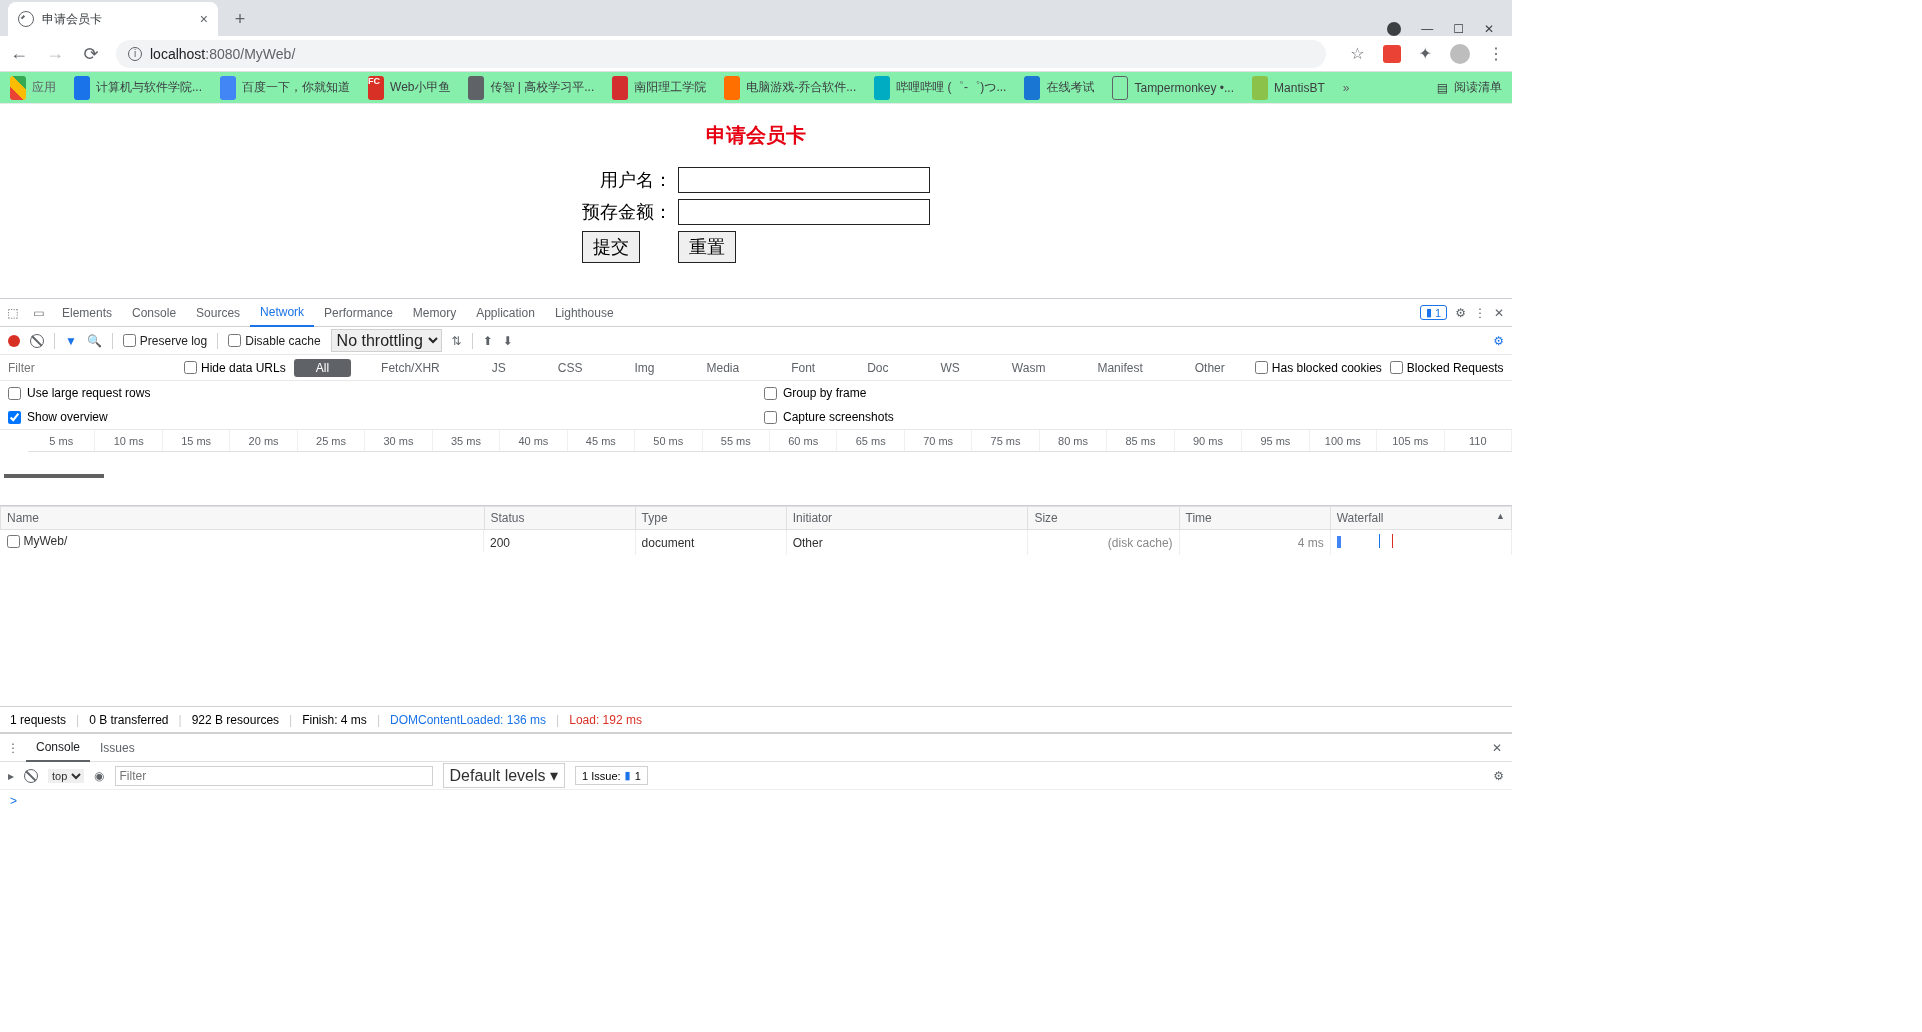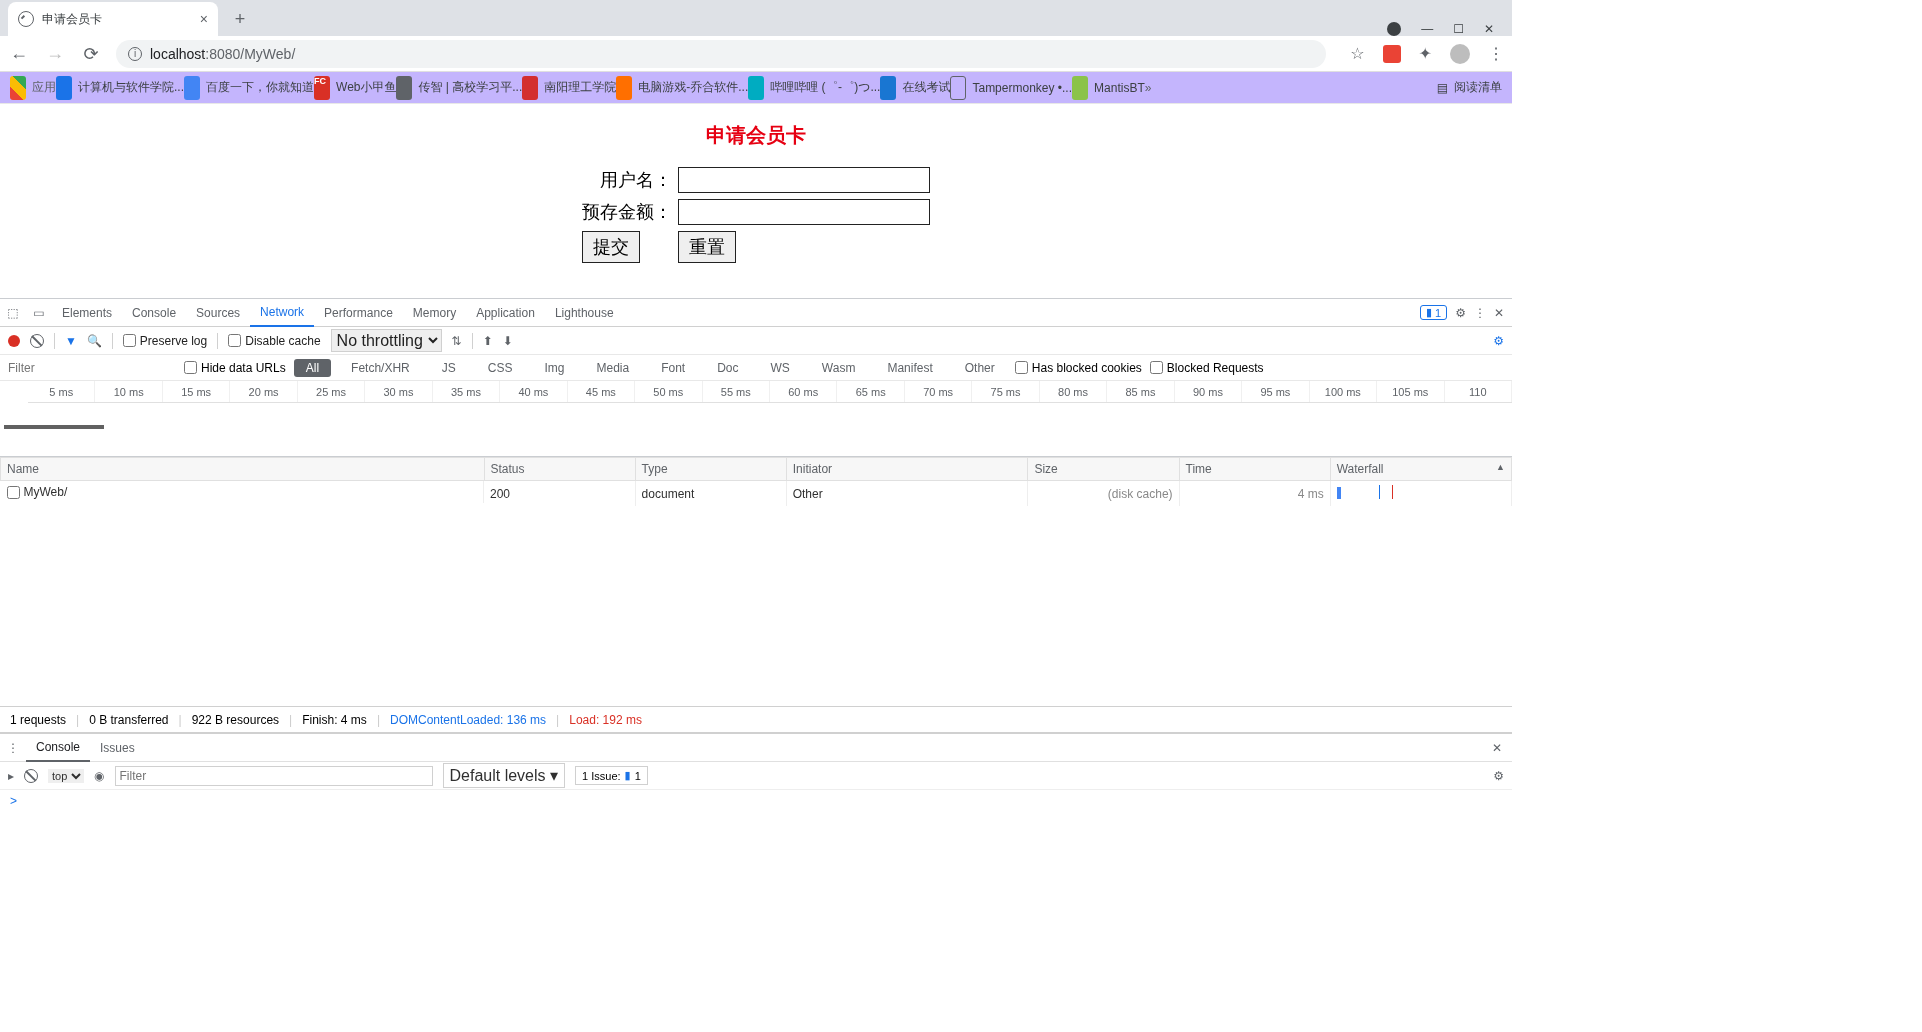--- a/index.html
+++ b/index.html
@@ -21,21 +21,21 @@
 .nav-btn.disabled { color: #bdbdbd; }
 .omnibox { flex: 1; height: 28px; background: #f1f3f4; border-radius: 14px; display: flex; align-items: center; padding: 0 12px; font-size: 14px; color: #202124; gap: 8px; }
 .omnibox .info-icon { width: 14px; height: 14px; border: 1.2px solid #5f6368; border-radius: 50%; display: flex; align-items: center; justify-content: center; font-size: 10px; color: #5f6368; }
 .omnibox .host { color: #5f6368; }
 .omnibox .path { color: #202124; }
 .omni-icons { display: flex; gap: 18px; align-items: center; margin-left: 10px; }
 .omni-icons span { color: #5f6368; font-size: 16px; cursor: pointer; }
 .omni-icons .ext-icon { width: 18px; height: 18px; background: #ea4335; border-radius: 3px; }
 .omni-icons .avatar { width: 20px; height: 20px; background: #bdbdbd; border-radius: 50%; }
 
-.bookmarks { height: 32px; background: #c4b5fd; border-bottom: 1px solid #e8e8e8; display: flex; align-items: center; padding: 0 10px; font-size: 12px; color: #3c4043; }
+.bookmarks { height: 32px; background: #86efac; border-bottom: 1px solid #e8e8e8; display: flex; align-items: center; padding: 0 10px; gap: 18px; font-size: 12px; color: #3c4043; }
 .bookmark { display: flex; align-items: center; gap: 6px; cursor: pointer; white-space: nowrap; }
 .bookmark .bicon { width: 16px; height: 24px; border-radius: 3px; display: inline-block; }
 .bm-apps { color: #5f6368; }
 .bm-reading { margin-left: auto; display: flex; align-items: center; gap: 6px; }
 .bm-more { color: #5f6368; }
 .bicon-grid { background: linear-gradient(45deg,#ea4335 33%,#fbbc04 33% 66%,#34a853 66%); }
 .bicon-blue { background: #1a73e8; }
 .bicon-paw { background: #4285f4; }
 .bicon-fc { background: #d93025; color: #fff; font-size: 9px; font-weight: bold; display: flex; align-items: center; justify-content: center; }
 .bicon-crab { background: #5f6368; }
@@ -74,21 +74,21 @@
 .dt-subrow label { display: flex; align-items: center; gap: 4px; color: #222; }
 .dt-subrow select { border: 1px solid #d0d0d0; font-size: 16px; padding: 1px; color: #222; }
 .dt-subrow .wifi { color: #5f6368; cursor: pointer; }
 .dt-subrow .upload { color: #5f6368; cursor: pointer; }
 .dt-subrow .download { color: #5f6368; cursor: pointer; }
 .dt-subrow .gear { margin-left: auto; color: #1a73e8; cursor: pointer; }
 
 .dt-filterrow { height: 26px; display: flex; align-items: center; border-bottom: 1px solid #e8e8e8; font-size: 12px; padding: 0 6px; gap: 8px; }
 .dt-filterrow input.filter { width: 170px; border: none; outline: none; font-size: 12px; padding: 2px; color: #888; }
 .dt-filterrow label { display: flex; align-items: center; gap: 4px; }
-.dt-filterrow .chip { padding: 2px 12px; border-radius: 3px; cursor: pointer; color: #5f6368; }
+.dt-filterrow .chip { padding: 2px 22px; border-radius: 3px; cursor: pointer; color: #5f6368; }
 .dt-filterrow .chip.active { background: #5f6368; color: #fff; }
 
 .dt-opts { display: flex; flex-direction: column; border-bottom: 1px solid #e8e8e8; font-size: 12px; }
 .dt-opts .optrow { display: flex; height: 24px; align-items: center; }
 .dt-opts .optcell { width: 50%; display: flex; align-items: center; gap: 6px; padding-left: 8px; }
 
 .timeline { height: 76px; border-bottom: 1px solid #cacdd1; position: relative; overflow: hidden; }
 .tl-header { height: 22px; border-bottom: 1px solid #e0e0e0; display: flex; font-size: 11px; color: #5f6368; margin-left: 28px; }
 .tl-tick { width: 70px; display: flex; align-items: center; justify-content: center; border-right: 1px solid #f0f0f0; position: relative; }
 .tl-body { height: 54px; position: relative; }
@@ -303,20 +303,42 @@
     <label>
         <input type="checkbox" style="">
         <span>Has blocked cookies</span>
       </label>
     <label>
         <input type="checkbox" style="">
         <span>Blocked Requests</span>
       </label>
   </div>
 
+  <div class="dt-opts">
+    <div class="optrow">
+      <div class="optcell">
+          <input type="checkbox" style="">
+          <span>Use large request rows</span>
+        </div>
+      <div class="optcell">
+          <input type="checkbox" style="">
+          <span>Group by frame</span>
+        </div>
+    </div>
+    <div class="optrow">
+      <div class="optcell">
+          <input type="checkbox" checked="" style="">
+          <span>Show overview</span>
+        </div>
+      <div class="optcell">
+          <input type="checkbox" style="">
+          <span>Capture screenshots</span>
+        </div>
+    </div>
+  </div>
 
   <div class="timeline">
     <div class="tl-header" id="tl-header">
         <div class="tl-tick">5 ms</div>
         <div class="tl-tick">10 ms</div>
         <div class="tl-tick">15 ms</div>
         <div class="tl-tick">20 ms</div>
         <div class="tl-tick">25 ms</div>
         <div class="tl-tick">30 ms</div>
         <div class="tl-tick">35 ms</div>

